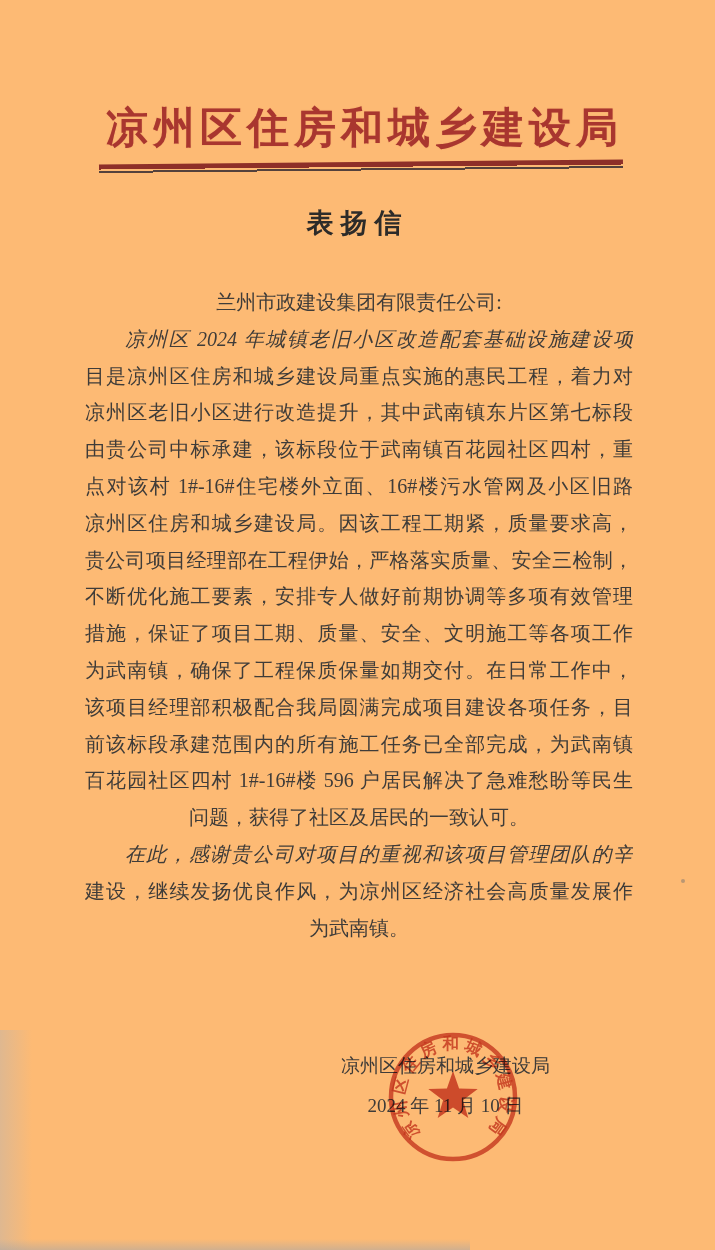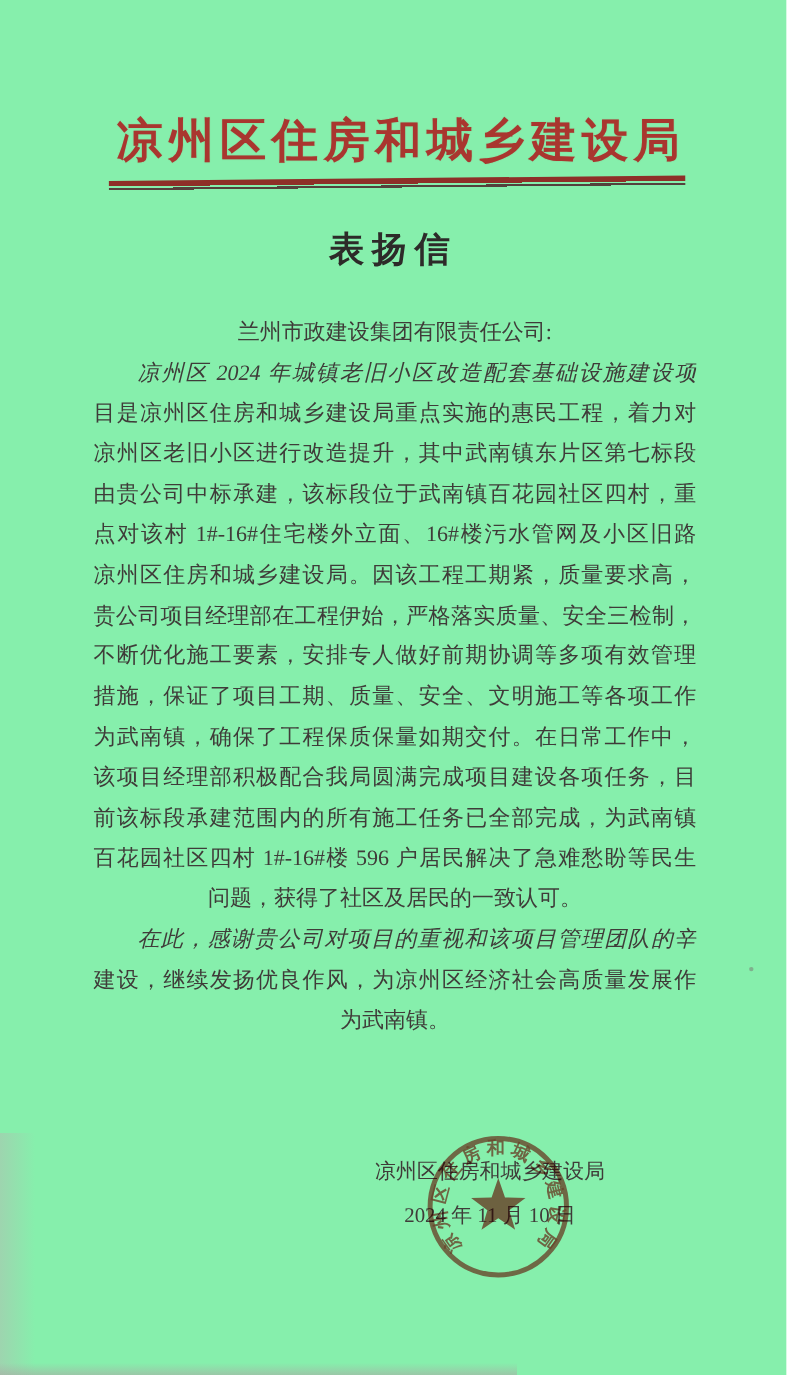--- a/index.html
+++ b/index.html
@@ -1,21 +1,21 @@
 <!DOCTYPE html>
 <html><head>
 <meta charset="utf-8">
 <style>
   * { margin: 0; padding: 0; box-sizing: border-box; }
   html, body { background: #ffffff; }
   .canvas {
     position: relative;
     width: 715px;
     height: 1250px;
-    background: #86efac;
+    background: #fdba74;
     overflow: hidden;
     font-family: "Liberation Serif", "DejaVu Serif", serif;
   }
   .letterhead {
     position: absolute;
     top: 100px;
     left: 0;
     width: 715px;
     text-align: center;
     font-size: 42px;
@@ -39,21 +39,21 @@
       #54413c 6.5px, #54413c 8.5px,
       rgba(255,255,255,0) 8.5px
     );
   }
   .title {
     position: absolute;
     top: 205px;
     left: 0;
     width: 715px;
     text-align: center;
-    font-size: 32px;
+    font-size: 27px;
     font-weight: 700;
     letter-spacing: 7px;
     color: #2d2b29;
   }
   .body-block {
     position: absolute;
     top: 284px;
     left: 85px;
     width: 548px;
     font-size: 20px;

